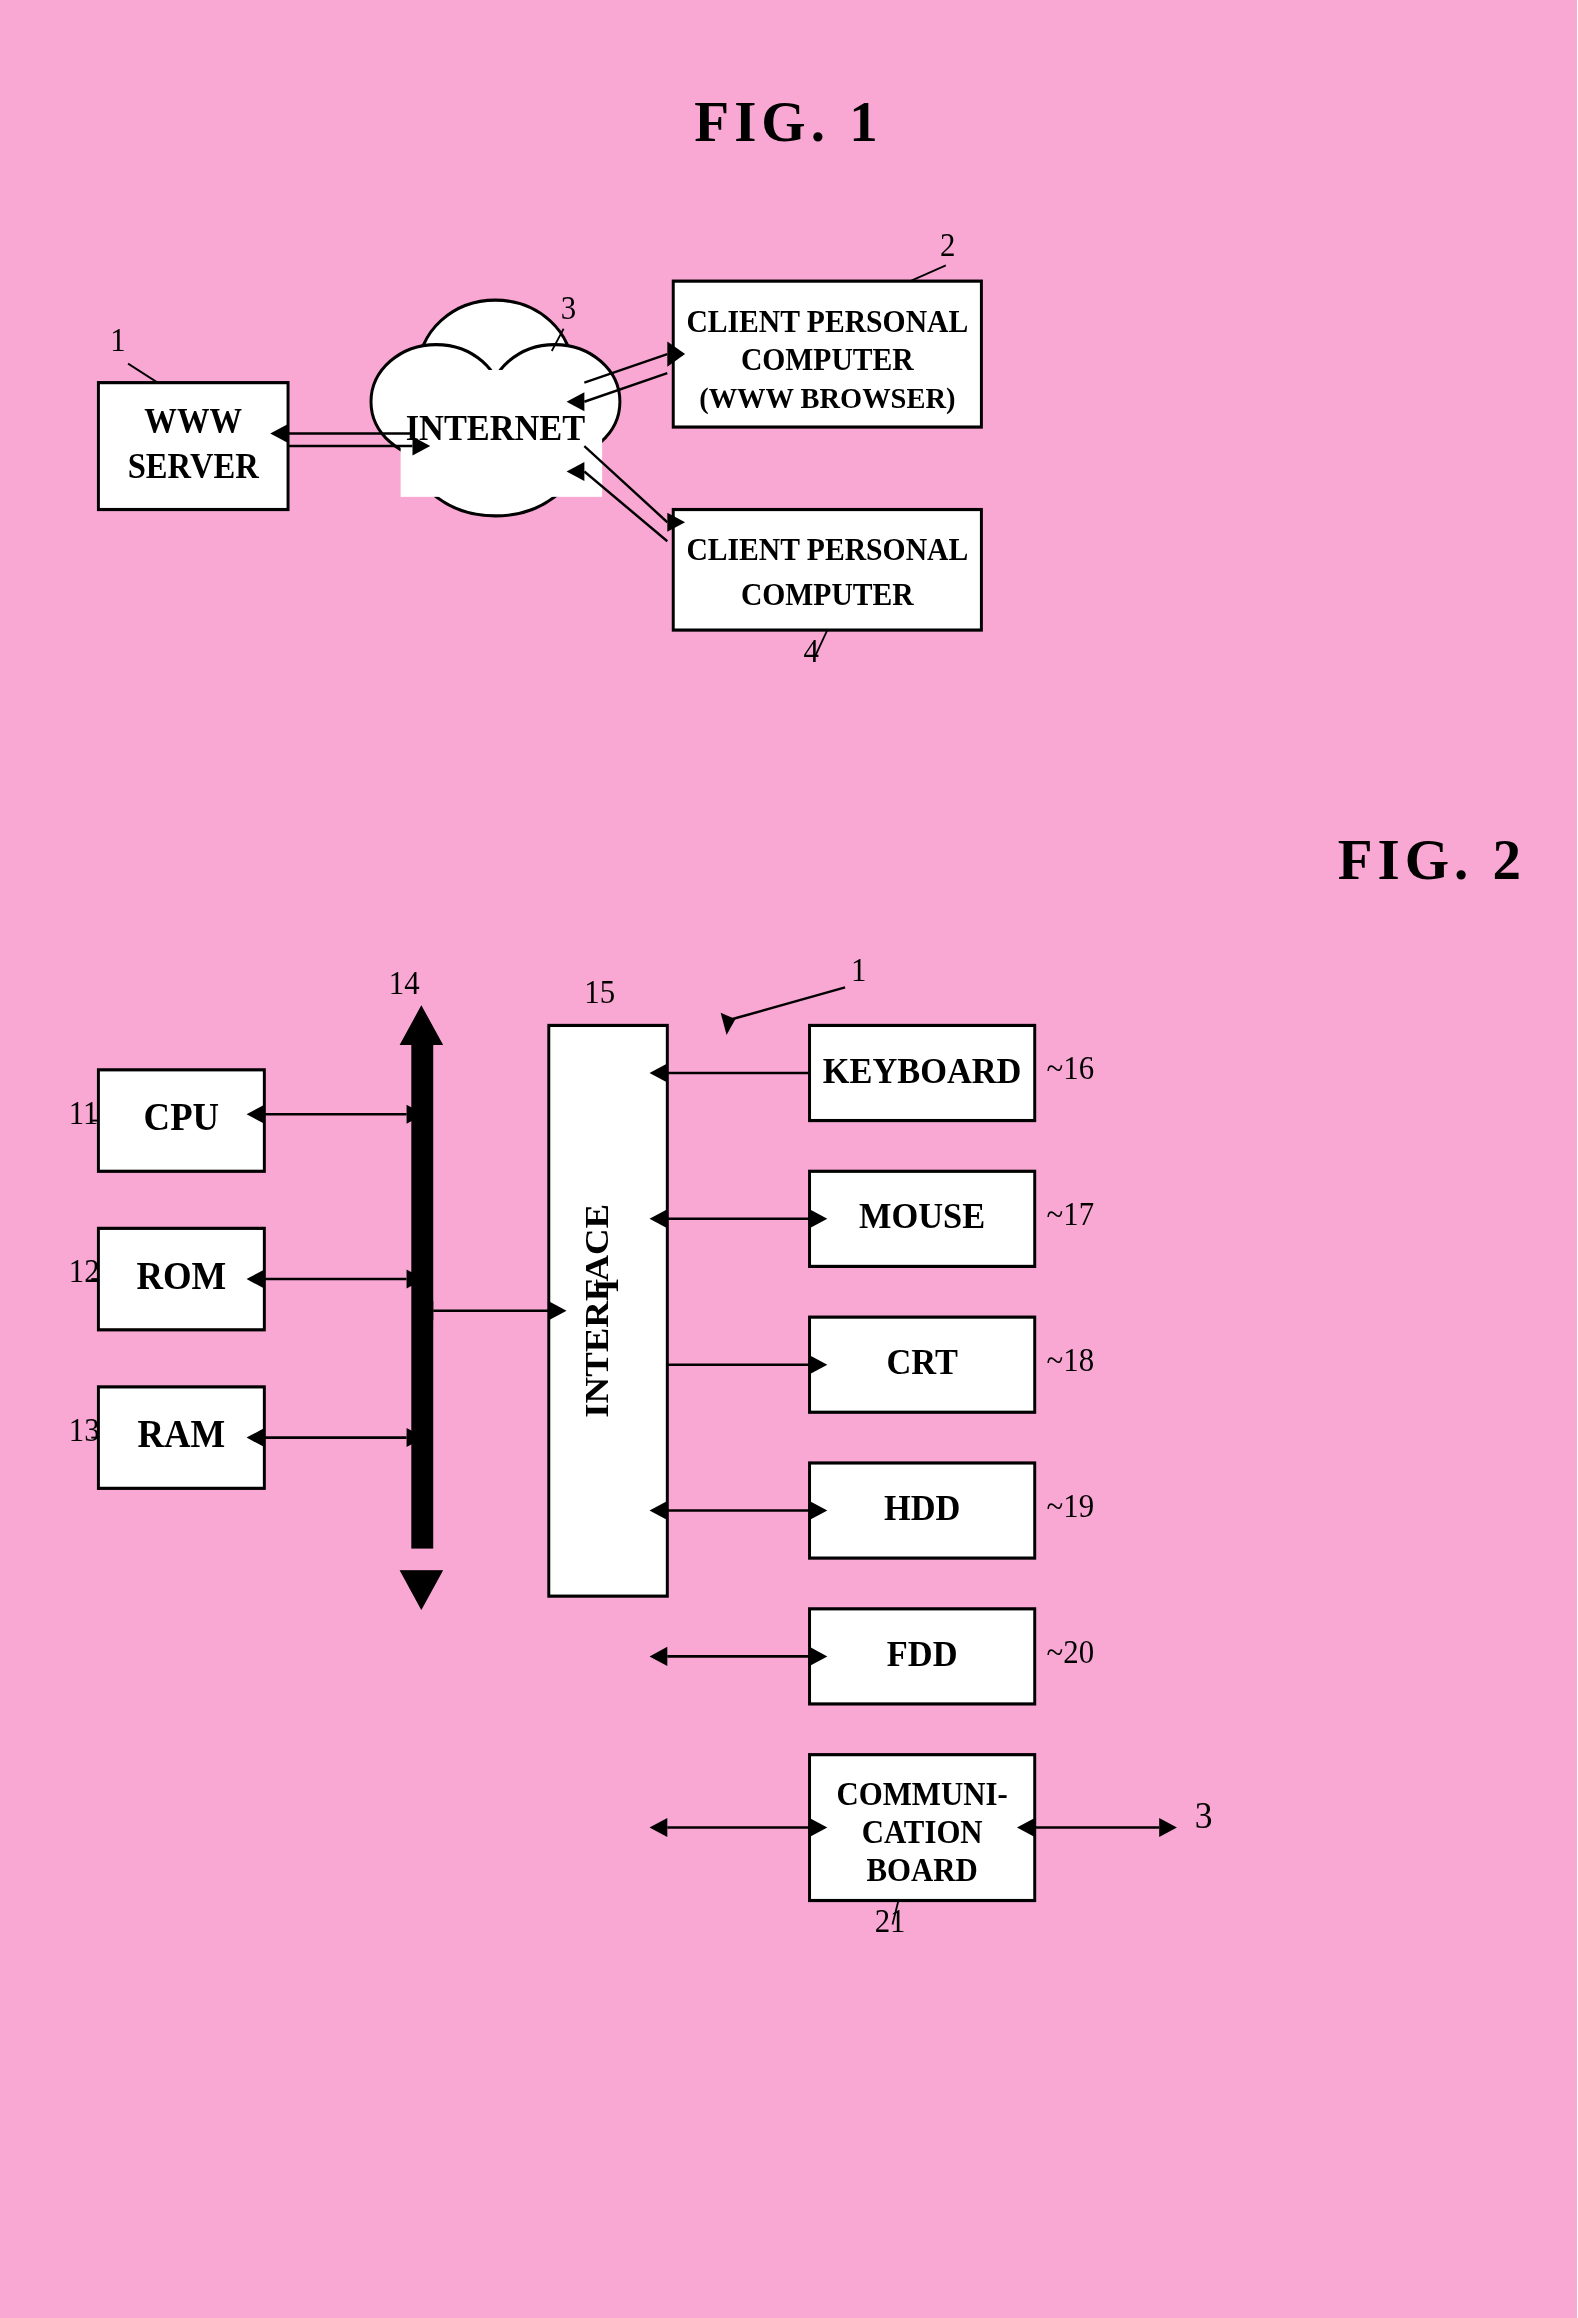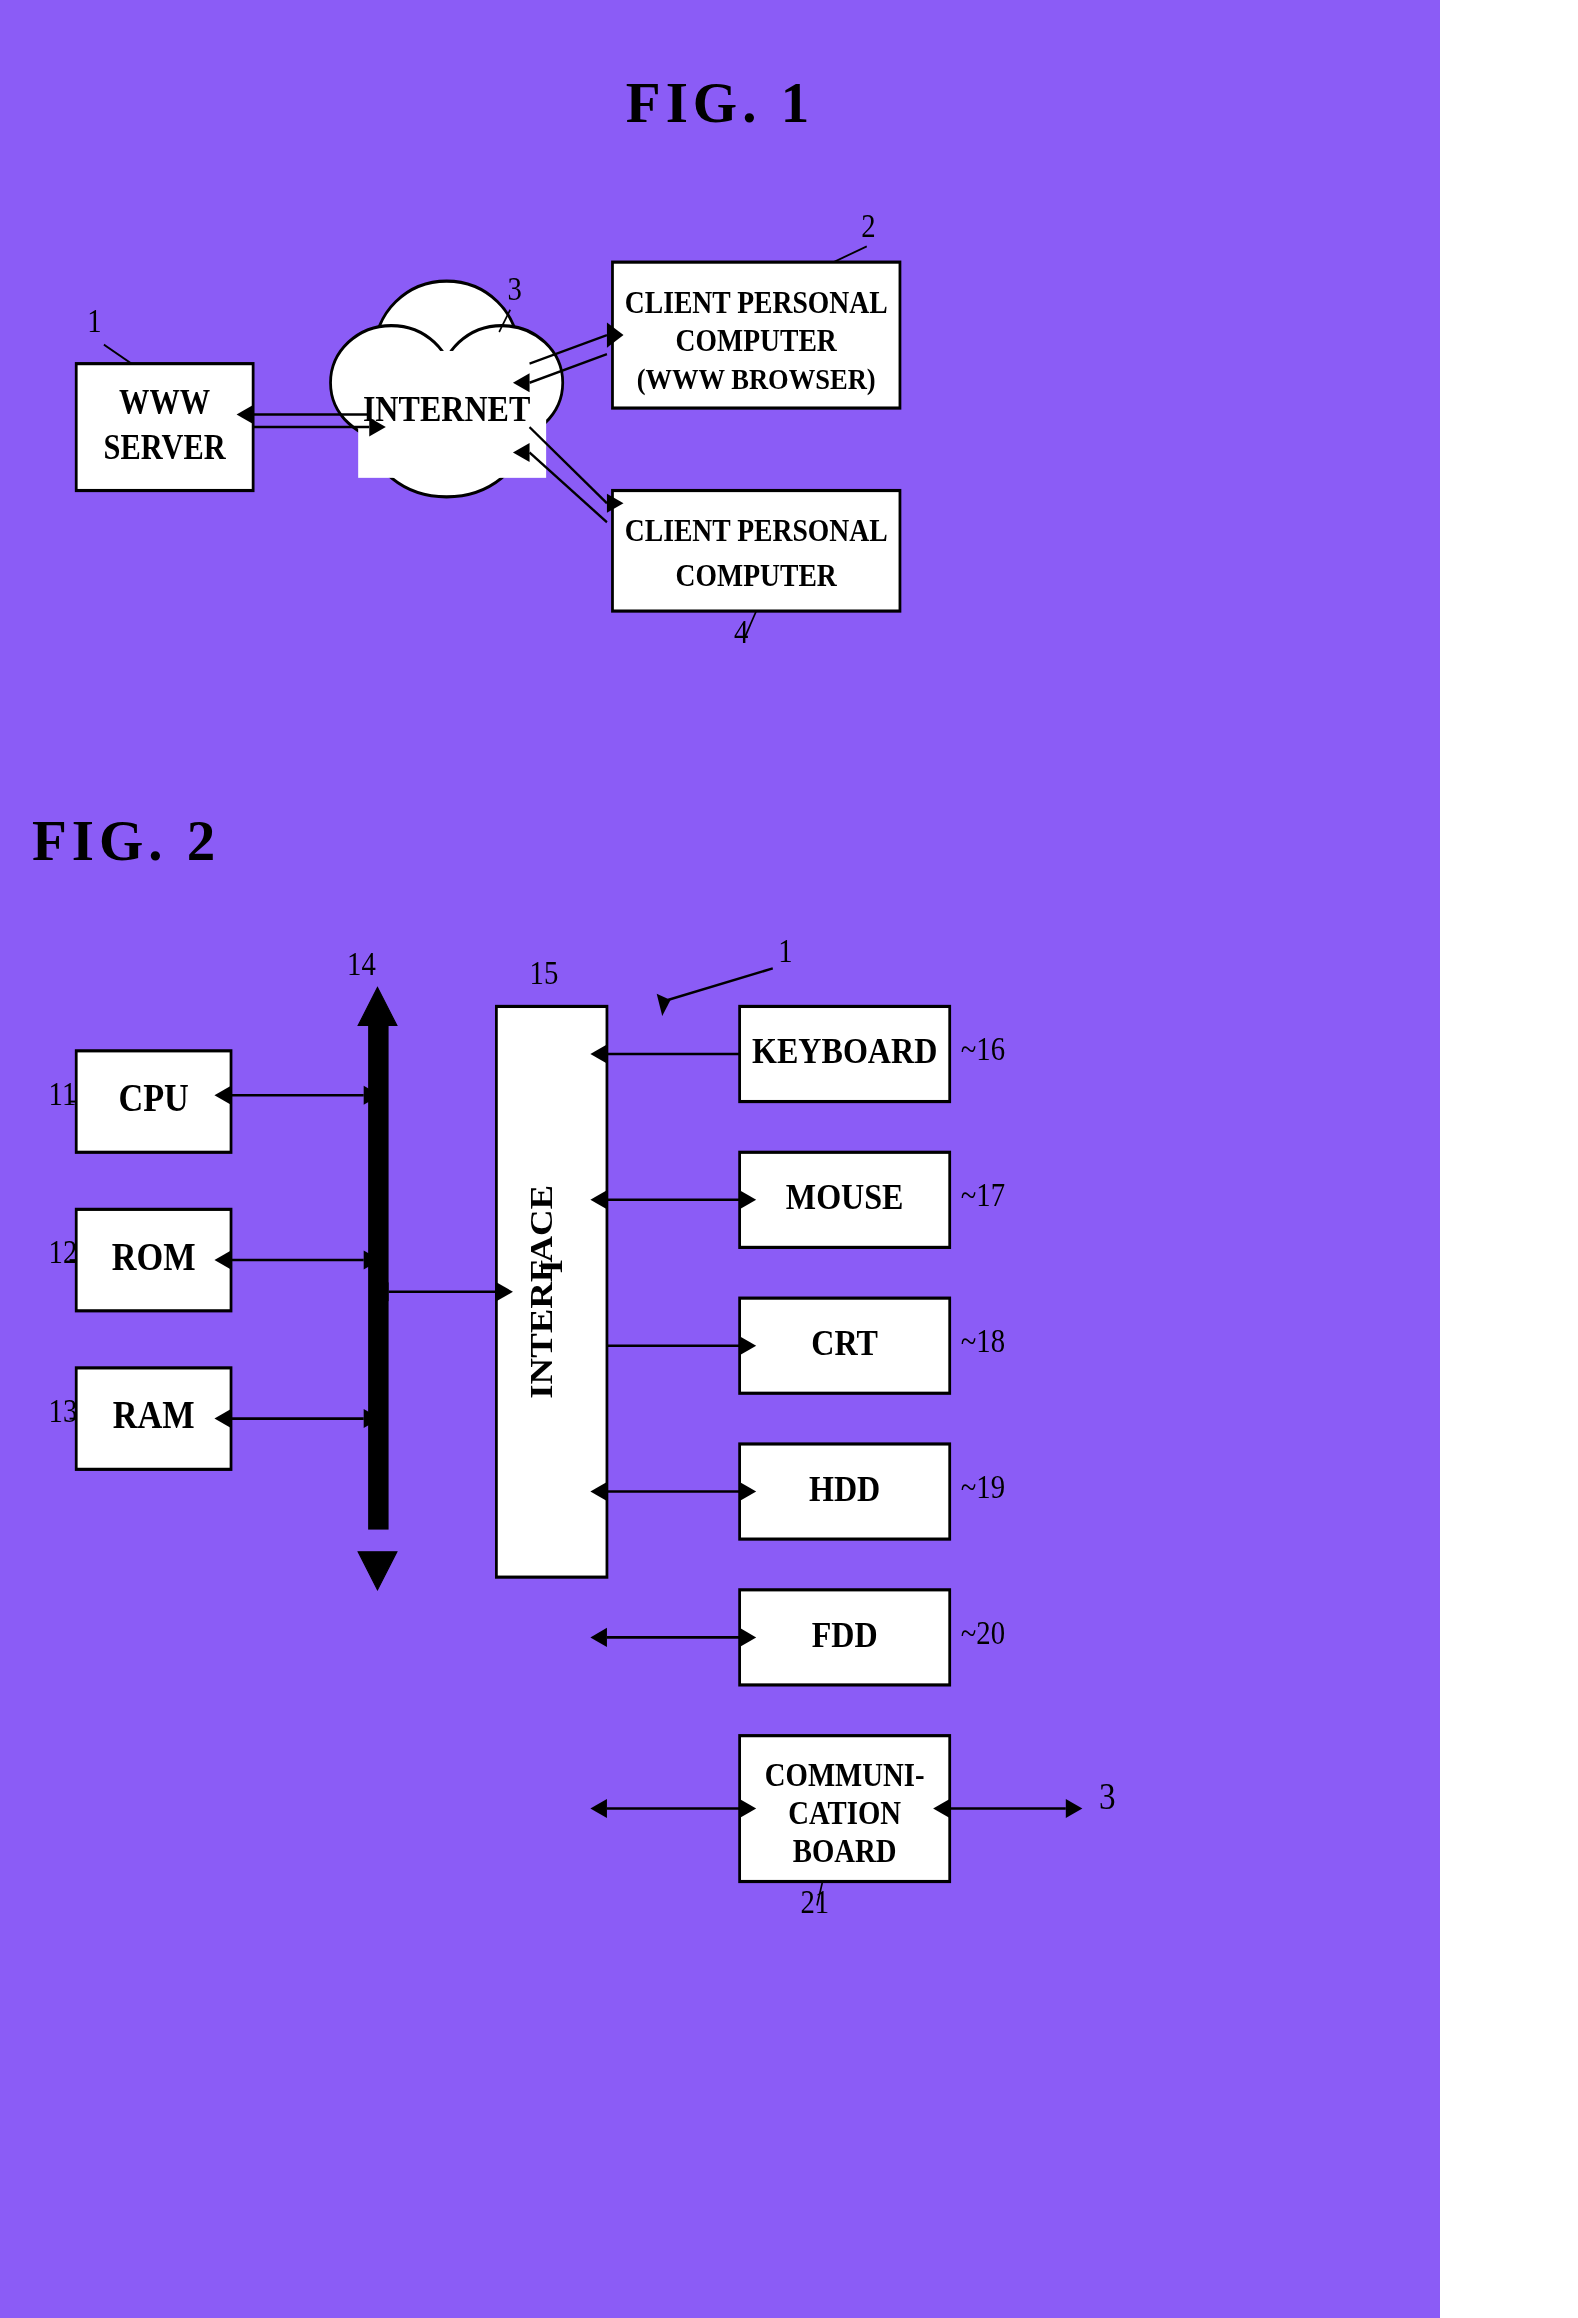--- a/index.html
+++ b/index.html
@@ -6,25 +6,25 @@
     body {
       background: #fff;
       font-family: 'Times New Roman', Times, serif;
       width: 1579px;
       min-height: 2319px;
       position: relative;
       overflow: hidden;
     }
 
     .page {
-      width: 1440px;
+      width: 1577px;
       min-height: 2319px;
-      background: #8b5cf6;
-      position: relative;
-      padding: 32px;
+      background: #f9a8d4;
+      position: relative;
+      padding: 51px;
     }
 
     
     .fig1-title {
       text-align: center;
       font-size: 57px;
       font-weight: bold;
       letter-spacing: 5px;
       margin-bottom: 51px;
       margin-top: 38px;
@@ -32,21 +32,21 @@
 
     .fig1-diagram {
       position: relative;
       width: 100%;
       height: 571px;
       margin-bottom: 51px;
     }
 
     
     .fig2-title {
-      text-align: left;
+      text-align: right;
       font-size: 57px;
       font-weight: bold;
       letter-spacing: 5px;
       margin-bottom: 51px;
     }
 
     .fig2-diagram {
       position: relative;
       width: 100%;
       height: 1078px;

